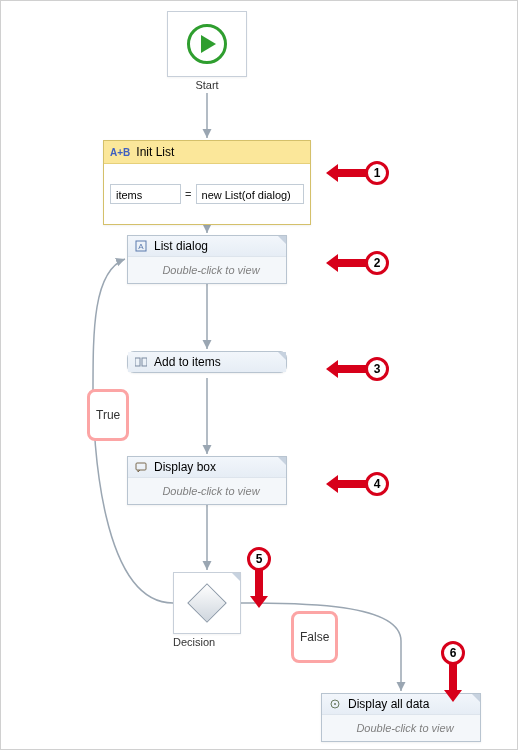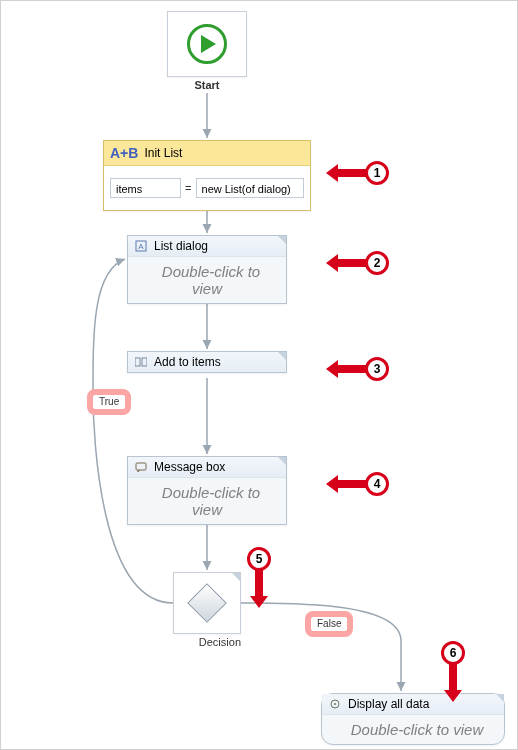--- a/index.html
+++ b/index.html
@@ -33,21 +33,21 @@
     border-bottom: 1px solid #dde4ec;
     gap: 6px;
   }
   .body-row {
     padding: 6px 10px;
     text-align: center;
   }
   .dbl {
     color: #808080;
     font-style: italic;
-    font-size: 15px;
+    font-size: 11px;
     margin-left: 8px;
   }
   .icon-slot {
     width: 14px;
     height: 14px;
     display: inline-flex;
     align-items: center;
     justify-content: center;
     font-size: 10px;
     color: #4a6b9a;
@@ -61,21 +61,20 @@
     border-left: 8px solid transparent;
     border-top: 8px solid #c7d2df;
   }
   
   .start-wrap {
     position: absolute;
     left: 166px;
     top: 10px;
     width: 80px;
     text-align: center;
-    font-weight: bold;
   }
   .start-box {
     width: 80px;
     height: 66px;
     border: 1px solid #c7cfd9;
     background: #fff;
     display: flex;
     align-items: center;
     justify-content: center;
     box-shadow: 0 1px 2px rgba(0,0,0,0.05);
@@ -112,48 +111,48 @@
   }
   .init-head {
     background: #fbe79a;
     padding: 4px 6px;
     display: flex;
     align-items: center;
     gap: 6px;
     border-bottom: 1px solid #e6d07a;
   }
   .init-icon {
-    font-size: 14px;
+    font-size: 10px;
     font-weight: bold;
     color: #4060c0;
   }
   .init-body {
     background: #fff;
-    padding: 12px 6px;
+    padding: 20px 6px;
     display: flex;
     align-items: center;
     gap: 4px;
     font-size: 11px;
   }
   .expr-input {
     border: 1px solid #c2ccd6;
     background: #fff;
     padding: 2px 5px;
     font-size: 11px;
     height: 20px;
     line-height: 16px;
   }
   .eq { color: #333; }
   
   .decision-wrap {
     position: absolute;
     left: 172px;
     top: 571px;
     width: 68px;
-    text-align: right;
+    text-align: left;
   }
   .decision-box {
     width: 68px;
     height: 62px;
     border: 1px solid #c7cfd9;
     background: #fff;
     display: flex;
     align-items: center;
     justify-content: center;
     position: relative;
@@ -163,26 +162,26 @@
     width: 28px;
     height: 28px;
     transform: rotate(45deg);
     background: linear-gradient(135deg, #fefefe, #cfd6de);
     border: 1px solid #8a97a6;
   }
   .decision-label { font-size: 11px; color: #333; margin-top: 2px; }
   
   .branch-label {
     position: absolute;
-    font-size: 10px;
+    font-size: 12px;
     color: #333;
     background: #fff;
-    border: 6px solid #fca5a5;
+    border: 3px solid #fca5a5;
     border-radius: 8px;
-    padding: 0 6px;
+    padding: 16px 6px;
     line-height: 14px;
   }
   
   .callout {
     position: absolute;
     display: flex;
     align-items: center;
     gap: 0;
   }
   .arrow-red {
@@ -290,21 +289,21 @@
             <text x="6" y="9" text-anchor="middle" font-size="8" fill="#5b7aad">A</text>
           </svg>
       </span>
       <span>List dialog</span>
     </div>
     <div class="body-row">
       <span class="dbl">Double-click to view</span>
     </div>
   </div>
 
-  <div class="node-box" style="left:126px; top:350px; width:160px;">
+  <div class="node-box" style="left:126px; top:350px; width:160px;border-radius:7px;">
     <div class="corner-tab"></div>
     <div class="header-row" style="border-bottom:none;">
       <span class="icon-slot">
         <svg width="12" height="12" viewBox="0 0 12 12">
             <rect x="0" y="2" width="5" height="8" fill="none" stroke="#7a8aa0" stroke-width="1"></rect>
             <rect x="7" y="2" width="5" height="8" fill="none" stroke="#7a8aa0" stroke-width="1"></rect>
           </svg>
       </span>
       <span>Add to items</span>
     </div>
@@ -312,39 +311,39 @@
 
   <div class="node-box" style="left:126px; top:455px; width:160px;">
     <div class="corner-tab"></div>
     <div class="header-row">
       <span class="icon-slot">
         <svg width="12" height="12" viewBox="0 0 12 12">
             <rect x="1" y="2" width="10" height="7" rx="1" fill="none" stroke="#7a6a50" stroke-width="1"></rect>
             <path d="M3 9 L3 11 L5 9" fill="none" stroke="#7a6a50" stroke-width="1"></path>
           </svg>
       </span>
-      <span>Message box</span>
+      <span>Display box</span>
     </div>
     <div class="body-row">
       <span class="dbl">Double-click to view</span>
     </div>
   </div>
 
   <div class="decision-wrap">
     <div class="decision-box">
       <div class="corner-tab"></div>
       <div class="diamond"></div>
     </div>
     <div class="decision-label">Decision</div>
   </div>
 
   <div class="branch-label" style="left:86px; top:388px;">True</div>
-  <div class="branch-label" style="left:304px; top:610px;">False</div>
-
-  <div class="node-box" style="left:320px; top:692px; width:184px;border-radius:12px;">
+  <div class="branch-label" style="left:290px; top:610px;">False</div>
+
+  <div class="node-box" style="left:320px; top:692px; width:160px;">
     <div class="corner-tab"></div>
     <div class="header-row">
       <span class="icon-slot">
         <svg width="12" height="12" viewBox="0 0 12 12">
             <circle cx="6" cy="6" r="4" fill="none" stroke="#6a7a60" stroke-width="1"></circle>
             <circle cx="6" cy="6" r="1" fill="#6a7a60"></circle>
           </svg>
       </span>
       <span>Display all data</span>
     </div>

